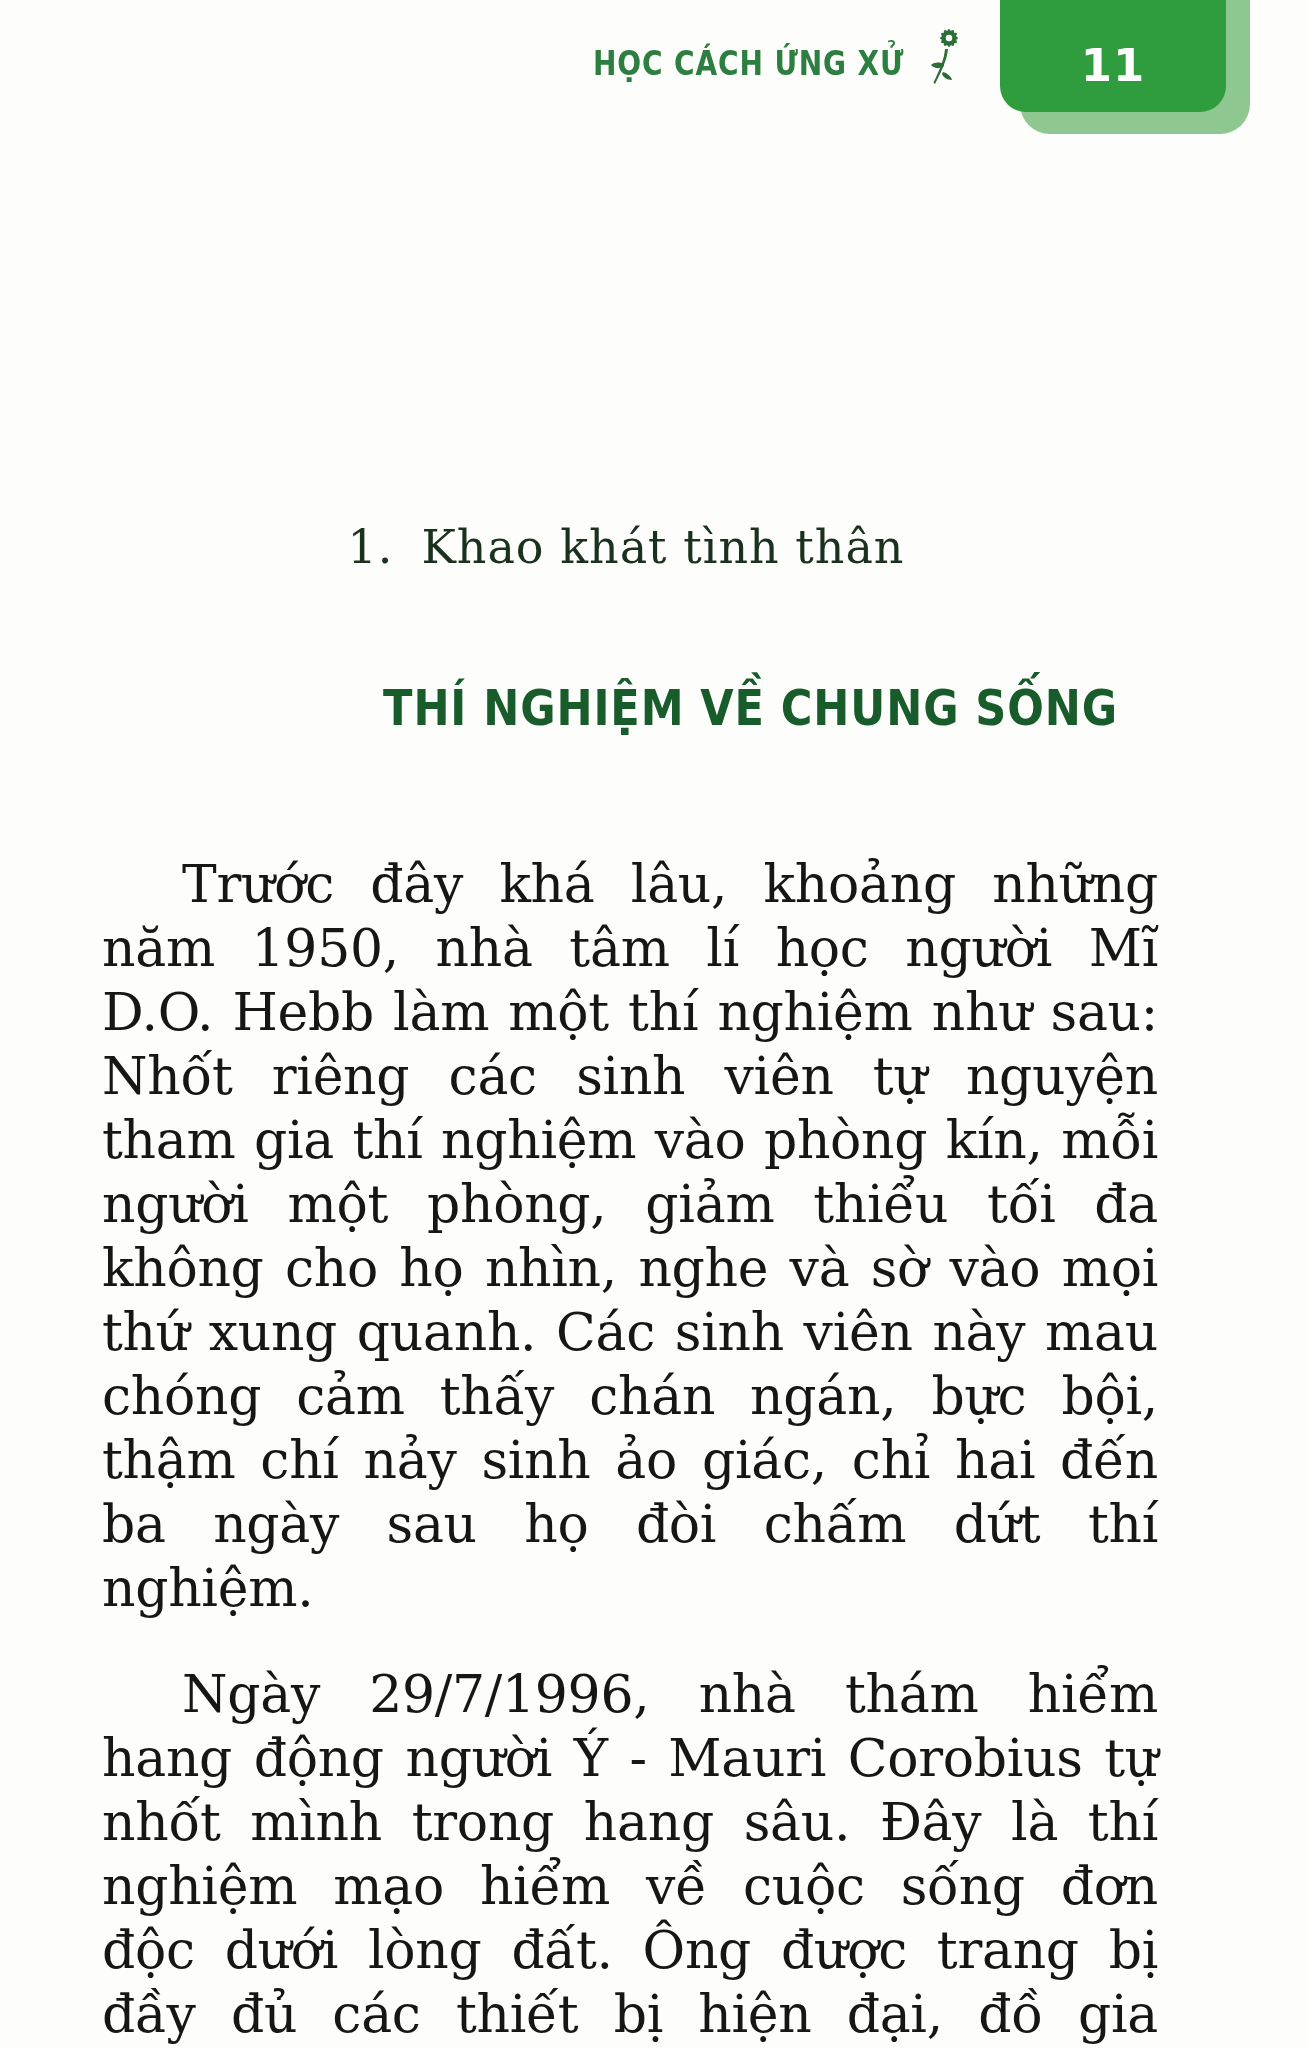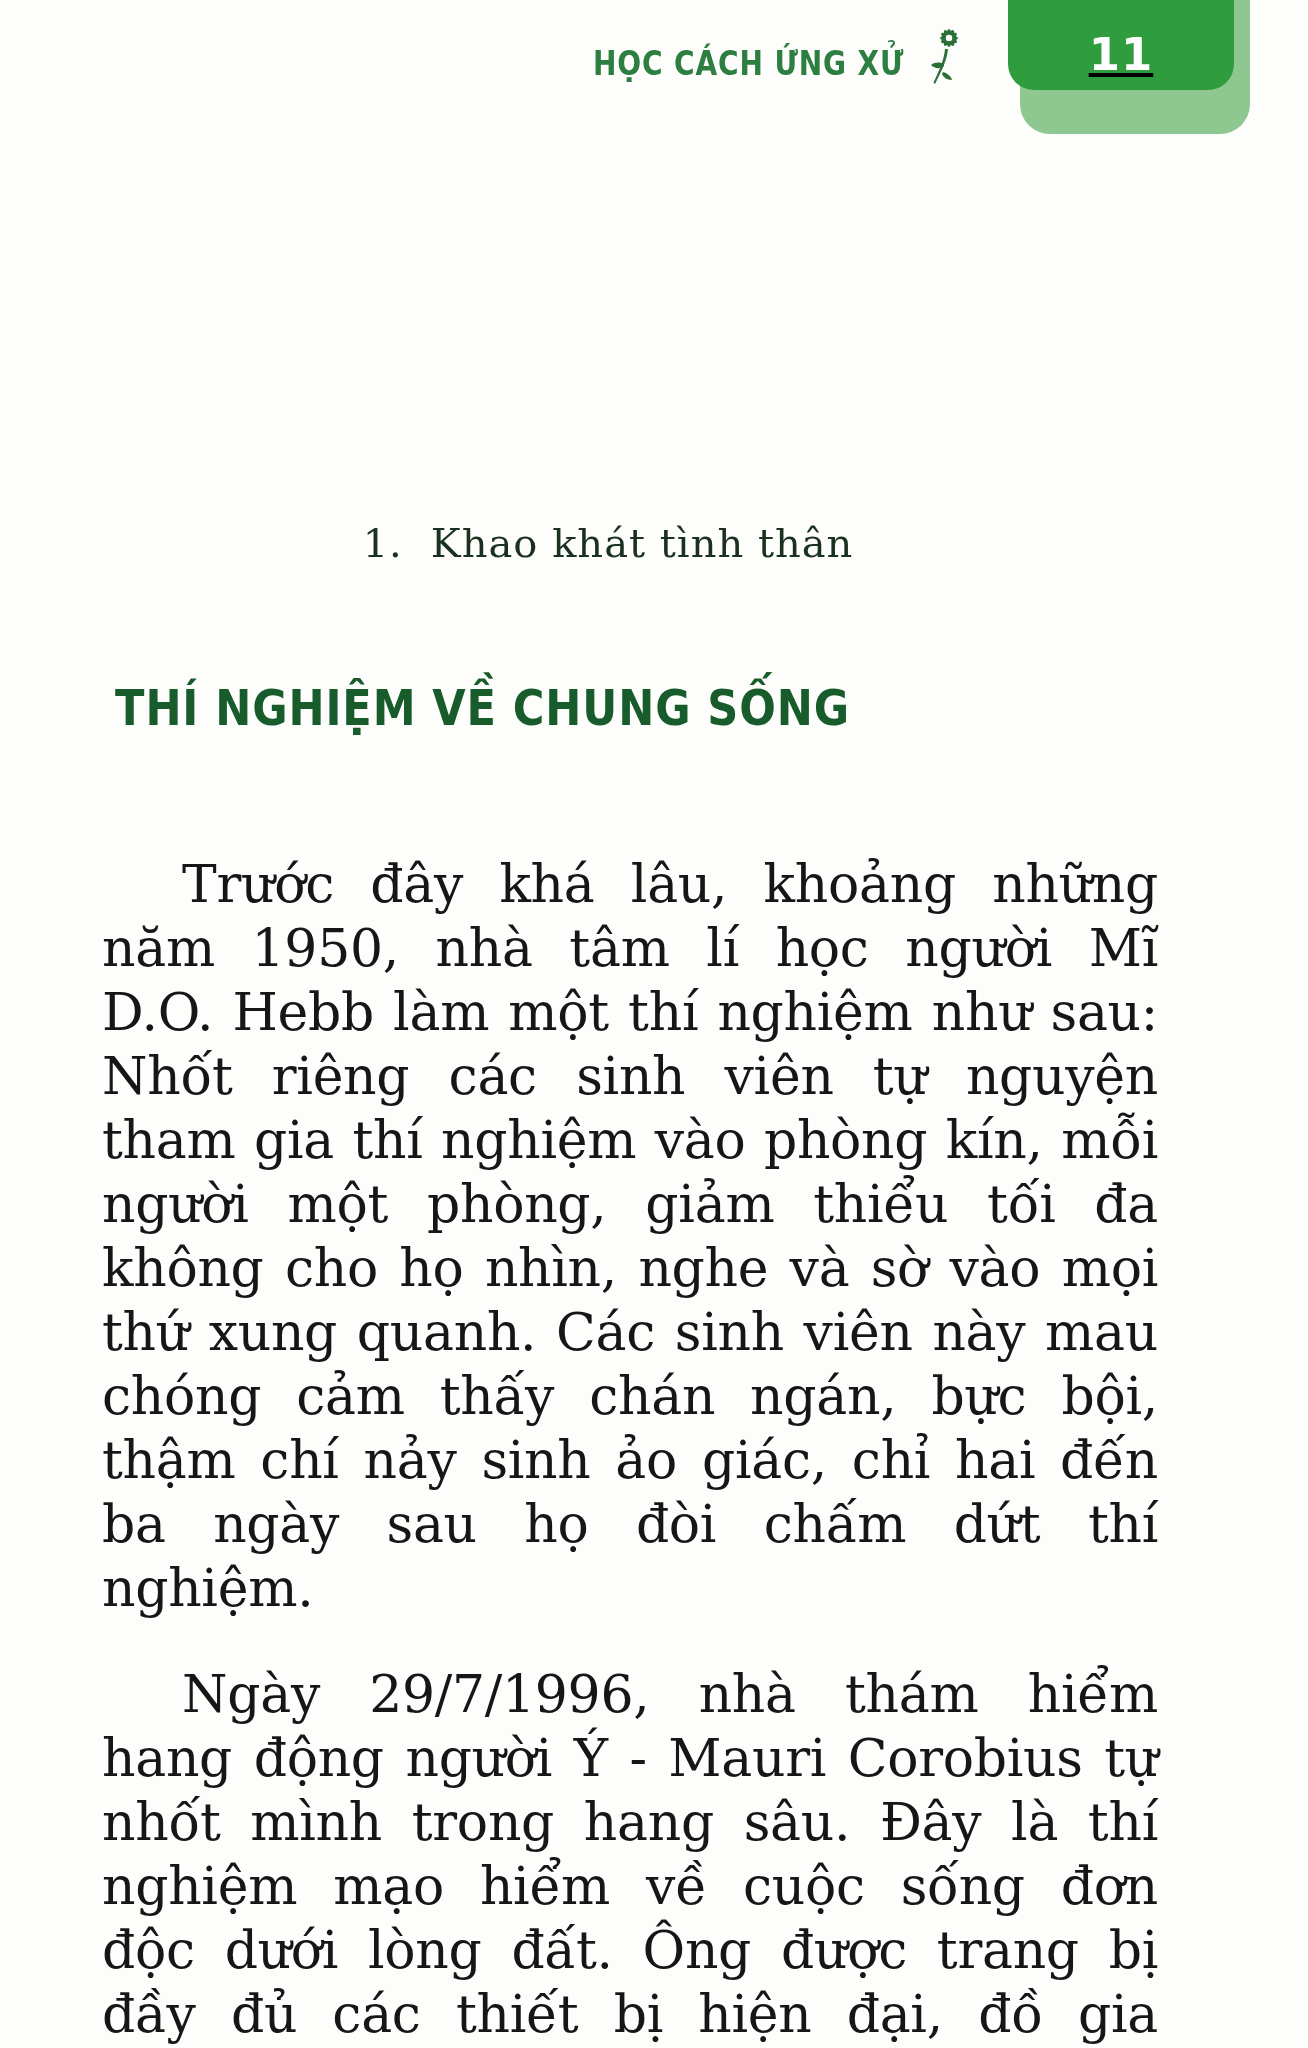--- a/index.html
+++ b/index.html
@@ -40,48 +40,48 @@
   
   .pagebox{
     position:absolute;top:0;left:1000px;width:250px;height:134px;
   }
   .pagebox-shadow{
     position:absolute;top:0;left:20px;width:230px;height:134px;
     background:var(--page-box-shadow);
     border-radius:0 0 30px 30px;
   }
   .pagebox-main{
-    position:absolute;top:0;left:8px;width:226px;height:90px;
+    position:absolute;top:0;left:0;width:226px;height:112px;
     background:var(--page-box-green);
     border-radius:0 0 26px 26px;
-    display:flex;align-items:center;justify-content:center;text-decoration:underline;
+    display:flex;align-items:center;justify-content:center;
   }
   .pagebox-num{
     font-family:"DejaVu Sans", sans-serif;
     font-weight:bold;
     font-size:45px;
     color:#ffffff;
     padding-top:18px;
     letter-spacing:1px;
   }
   
   .chapter-title{
-    position:absolute;top:520px;left:62px;width:1092px;
+    position:absolute;top:520px;left:80px;width:1092px;
     text-align:center;
     font-family:"DejaVu Serif", serif;
-    font-size:40px;
+    font-size:46px;
     color:var(--title-color);
     letter-spacing:1px;
     white-space:nowrap;
   }
   .chapter-title .num{margin-right:28px;}
   
   .section-heading{
-    position:absolute;top:680px;left:65px;width:1092px;
-    text-align:left;
+    position:absolute;top:680px;left:76px;width:1092px;
+    text-align:right;
   }
   .section-heading span{
     display:inline-block;
     font-family:"DejaVu Sans", sans-serif;
     font-weight:bold;
     font-size:49px;
     color:var(--heading-green);
     letter-spacing:1px;
     transform:scaleX(0.88);
     transform-origin:center;

